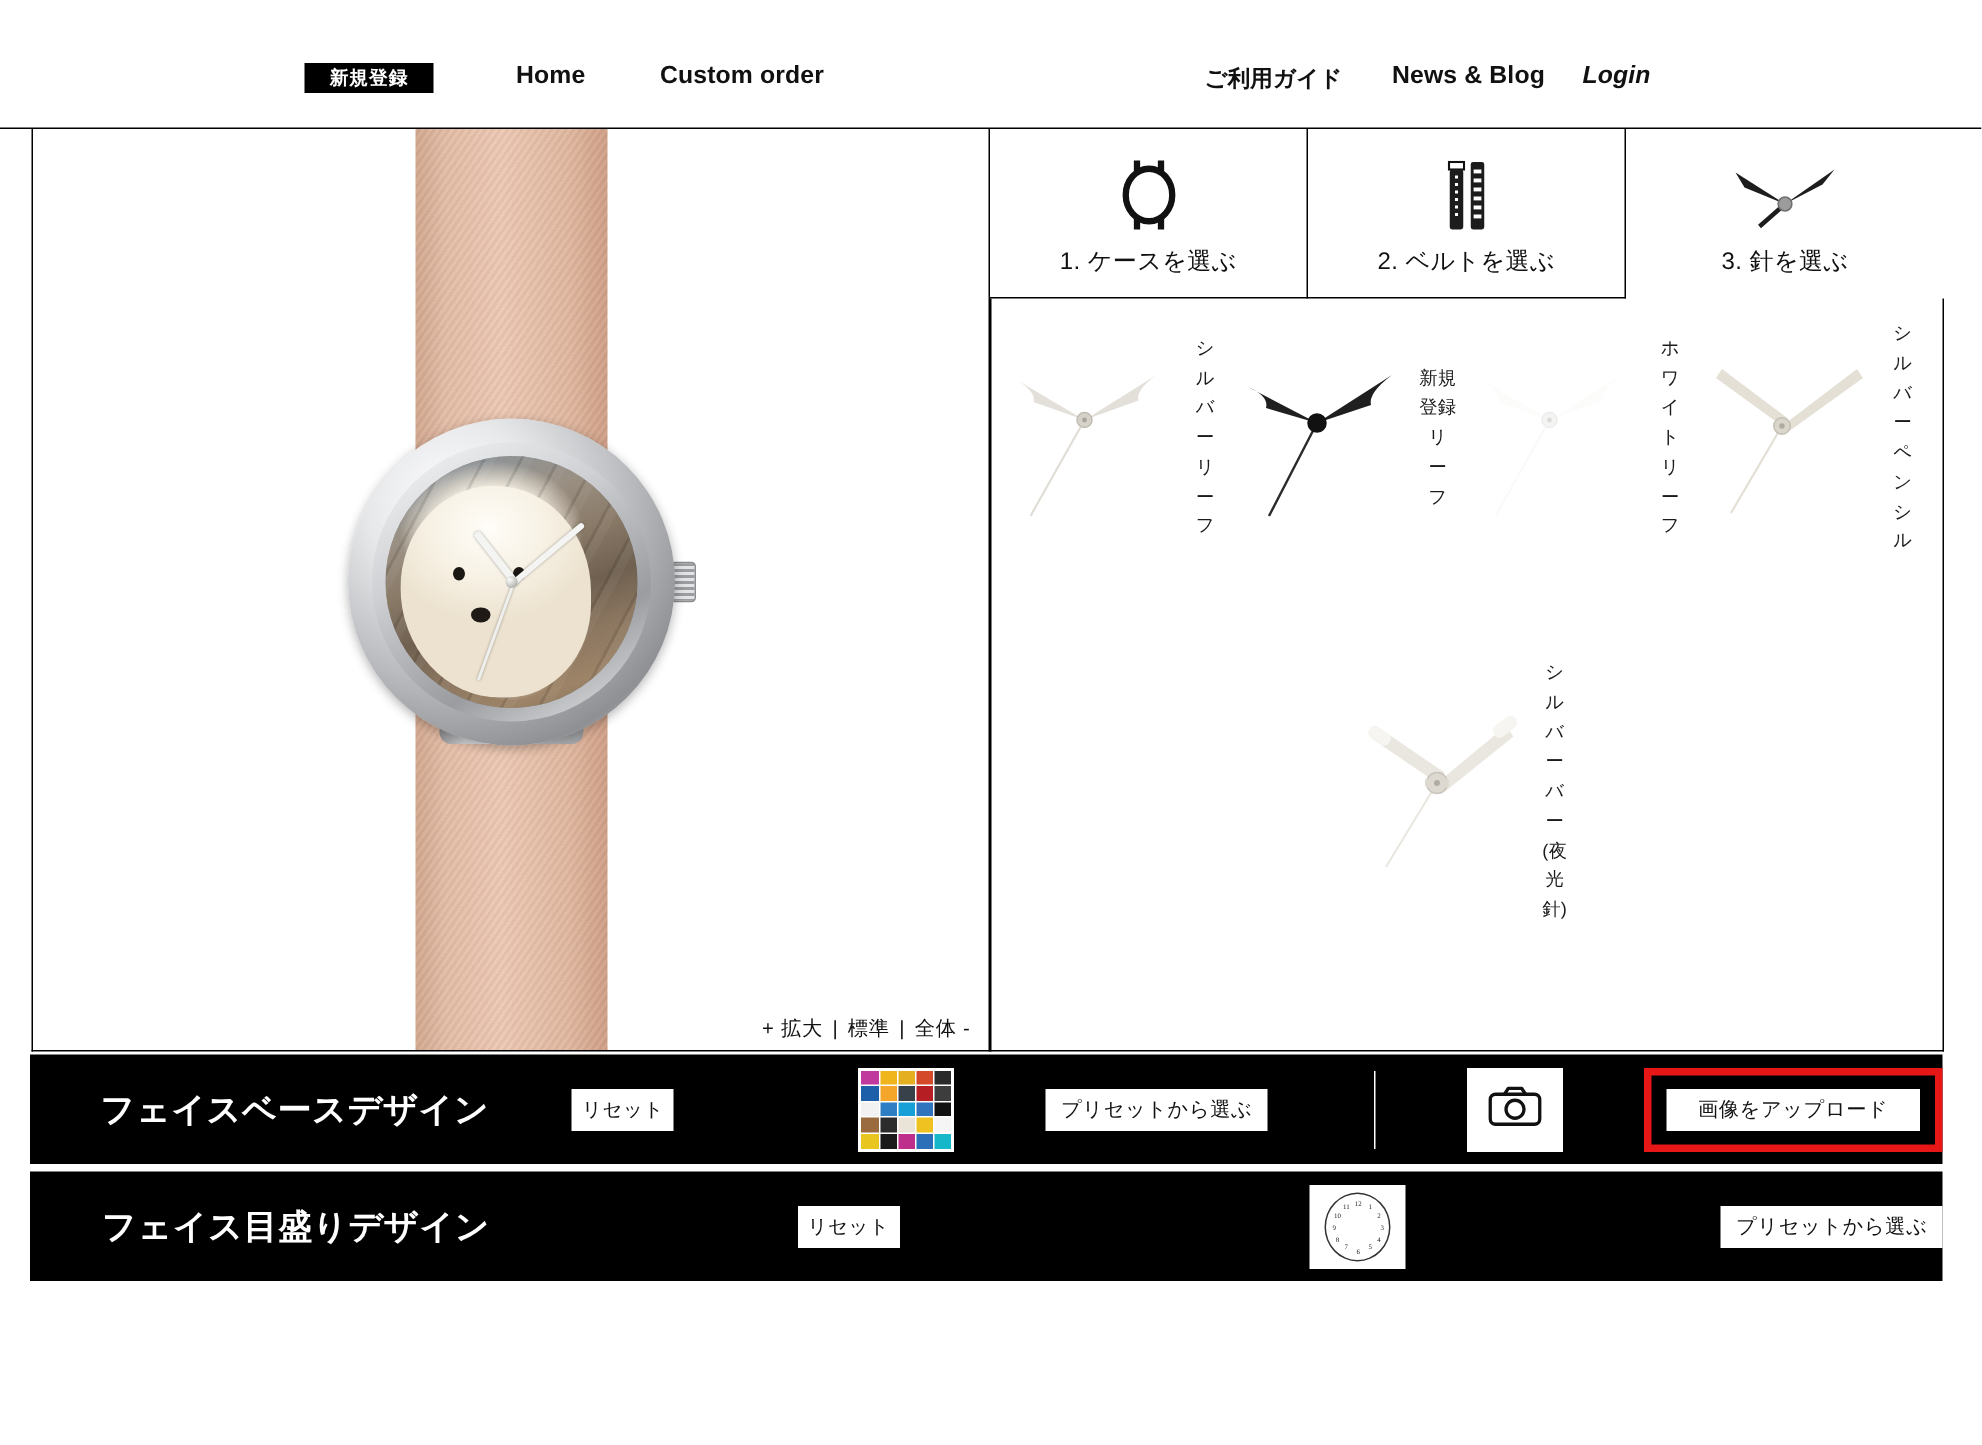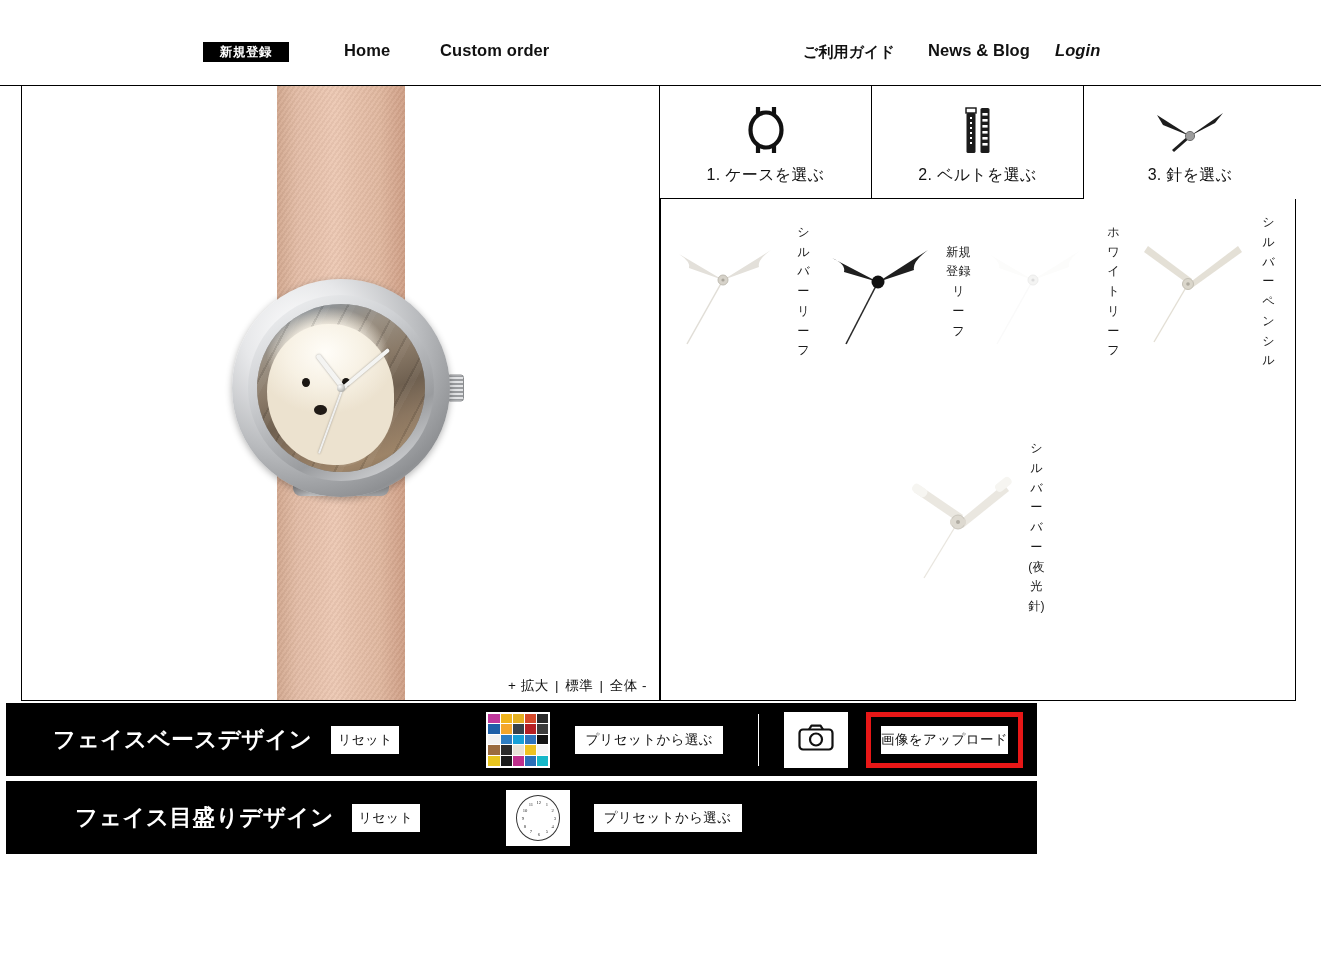--- a/index.html
+++ b/index.html
@@ -361,38 +361,39 @@
     font-size: 12.2px;
     color: #1b1b1b;
     line-height: 1.62;
     text-align: center;
     letter-spacing: 0.2px;
   }
 
   
   .design-row {
     position: absolute;
-    left: 6px;
-    width: 1031px;
+    left: 20px;
+    width: 1275px;
     height: 73px;
     background: #000000;
     display: flex;
     align-items: center;
+    justify-content: space-between;
   }
   #row-face-base { top: 617px; }
   #row-face-scale { top: 695px; }
   .row-title {
     color: #ffffff;
     font-size: 22.5px;
     font-weight: 700;
     letter-spacing: 0.6px;
     white-space: nowrap;
   }
   #row-face-base .row-title { margin-left: 47px; }
-  #row-face-scale .row-title { margin-left: 69px; }
+  #row-face-scale .row-title { margin-left: 48px; }
   .reset-chip {
     background: #ffffff;
     color: #111111;
     font-size: 13px;
     letter-spacing: 0.4px;
     width: 68px; height: 28px;
     display: flex;
     align-items: center;
     justify-content: center;
     cursor: pointer;
@@ -481,21 +482,21 @@
     align-items: center;
     justify-content: center;
     flex: 0 0 auto;
   }
   #upload-button {
     background: #ffffff;
     color: #111111;
     font-size: 13.5px;
     letter-spacing: 0.4px;
     height: 28px;
-    padding: 0 0;
+    padding: 0 21px;
     display: flex;
     align-items: center;
     justify-content: center;
     cursor: pointer;
     white-space: nowrap;
   }
 </style>
 </head>
 <body>
 

